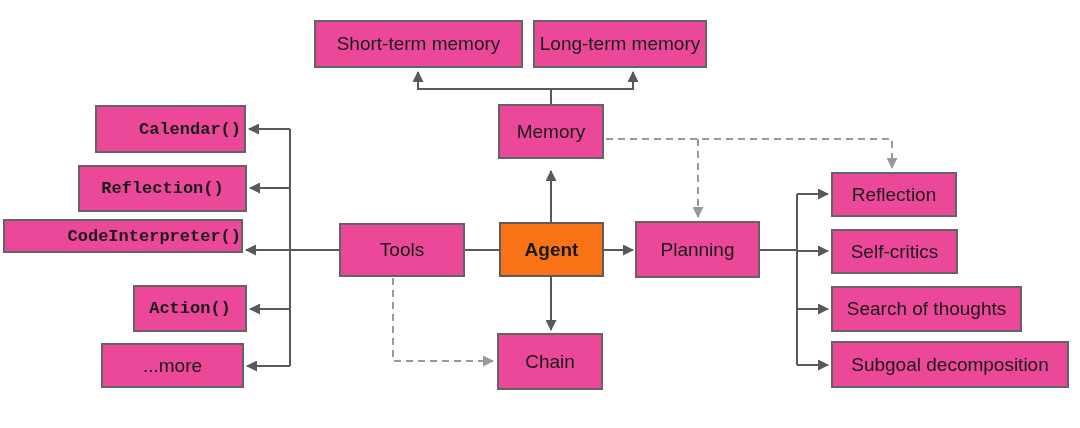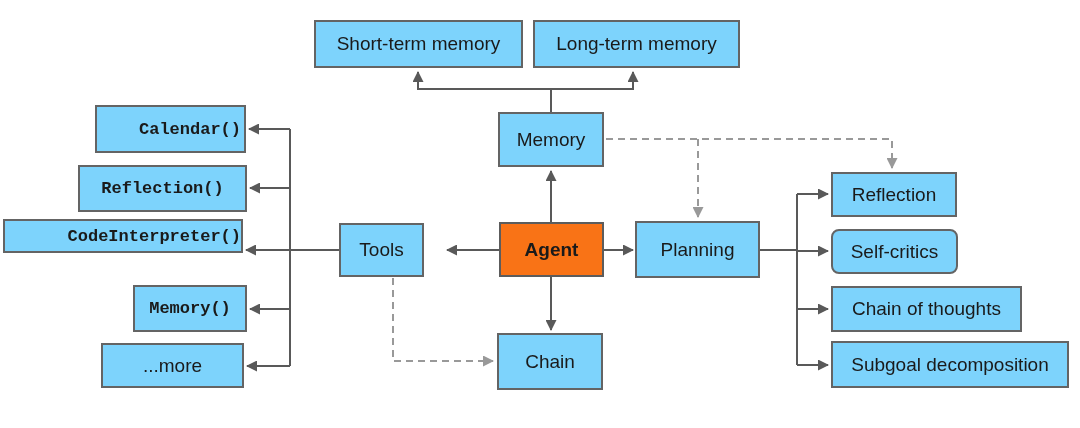--- a/index.html
+++ b/index.html
@@ -14,21 +14,21 @@
   }
   .connectors {
     position: absolute;
     left: 0; top: 0;
     width: 1080px; height: 428px;
   }
   .node {
     position: absolute;
     box-sizing: border-box;
     border: 2px solid #646464;
-    background: #7dd3fc;
+    background: #ec4899;
     display: flex;
     align-items: center;
     justify-content: center;
     font-size: 19px;
     color: #1a1a1a;
     white-space: nowrap;
     text-align: center;
   }
   .node.mono {
     font-family: "Liberation Mono", "DejaVu Sans Mono", monospace;
@@ -82,64 +82,64 @@
     <path class="solid-edge" d="M797 365 H828" marker-end="url(#arrow-dark)"></path>
 
     <path class="dashed-edge" d="M606 139 H892 V168" marker-end="url(#arrow-light)"></path>
     <path class="dashed-edge" d="M698 139 V217" marker-end="url(#arrow-light)"></path>
     <path class="dashed-edge" d="M393 278 V361 H493" marker-end="url(#arrow-light)"></path>
   </svg>
 
   <div class="node" style="left:314px; top:20px; width:209px; height:48px;">
     <span>Short-term memory</span>
   </div>
-  <div class="node" style="left:533px; top:20px; width:207px; height:48px;">
+  <div class="node" style="left:533px; top:20px; width:174px; height:48px;">
     <span>Long-term memory</span>
   </div>
 
-  <div class="node" style="left:498px; top:112px; width:106px; height:55px;">
+  <div class="node" style="left:498px; top:104px; width:106px; height:55px;">
     <span>Memory</span>
   </div>
 
   <div class="node mono" style="left:95px; top:105px; width:151px; height:48px;padding-left:39px;">
     <span>Calendar()</span>
   </div>
   <div class="node mono" style="left:78px; top:165px; width:169px; height:47px;">
     <span>Reflection()</span>
   </div>
   <div class="node mono" style="left:3px; top:219px; width:240px; height:34px;justify-content:flex-end;">
     <span>CodeInterpreter()</span>
   </div>
   <div class="node mono" style="left:133px; top:285px; width:114px; height:47px;">
-    <span>Memory()</span>
+    <span>Action()</span>
   </div>
   <div class="node" style="left:101px; top:343px; width:143px; height:45px;">
     <span>...more</span>
   </div>
 
-  <div class="node" style="left:339px; top:223px; width:85px; height:54px;">
+  <div class="node" style="left:339px; top:223px; width:126px; height:54px;">
     <span>Tools</span>
   </div>
   <div class="node agent" style="left:499px; top:222px; width:105px; height:55px;">
     <span>Agent</span>
   </div>
   <div class="node" style="left:635px; top:221px; width:125px; height:57px;">
     <span>Planning</span>
   </div>
 
   <div class="node" style="left:497px; top:333px; width:106px; height:57px;">
     <span>Chain</span>
   </div>
 
   <div class="node" style="left:831px; top:172px; width:126px; height:45px;">
     <span>Reflection</span>
   </div>
-  <div class="node" style="left:831px; top:229px; width:127px; height:45px;border-radius:8px;">
+  <div class="node" style="left:831px; top:229px; width:127px; height:45px;">
     <span>Self-critics</span>
   </div>
   <div class="node" style="left:831px; top:286px; width:191px; height:46px;">
-    <span>Chain of thoughts</span>
+    <span>Search of thoughts</span>
   </div>
   <div class="node" style="left:831px; top:341px; width:238px; height:47px;">
     <span>Subgoal decomposition</span>
   </div>
 
 </div>
 
 </body></html>

